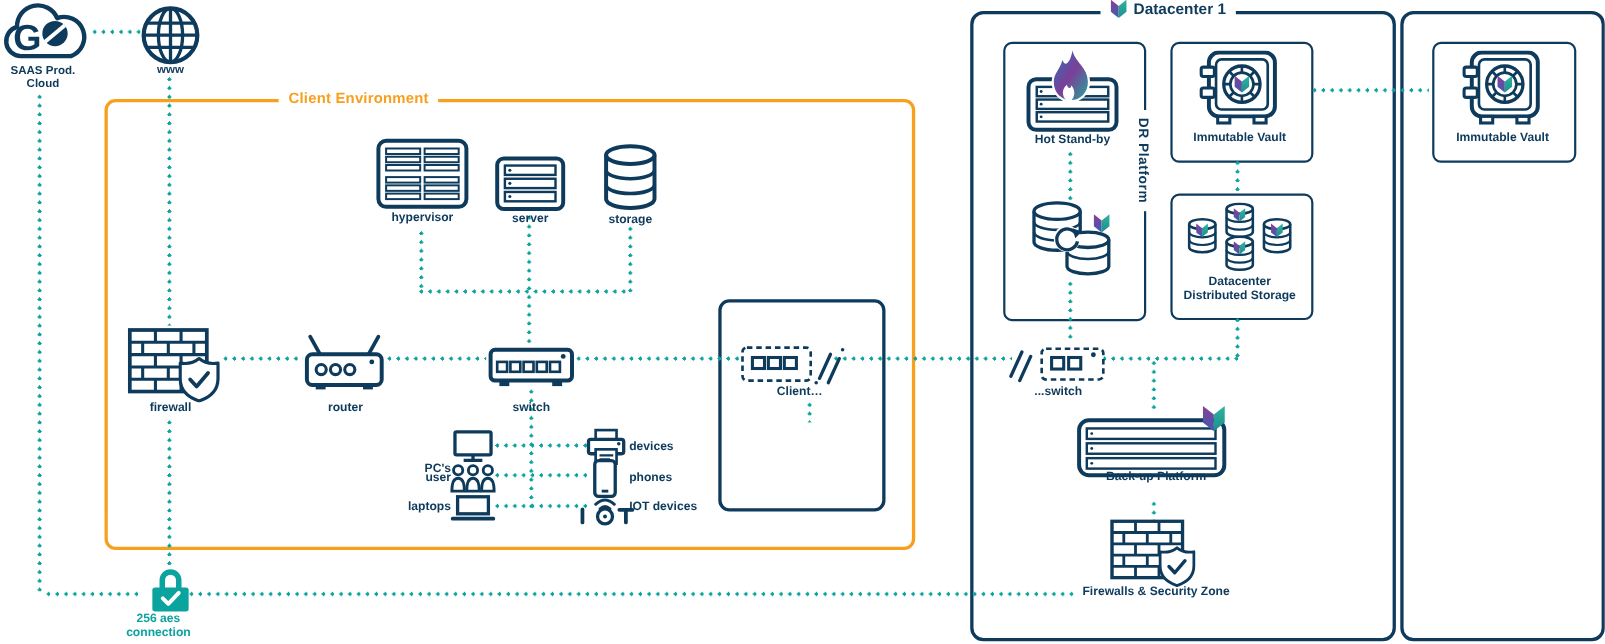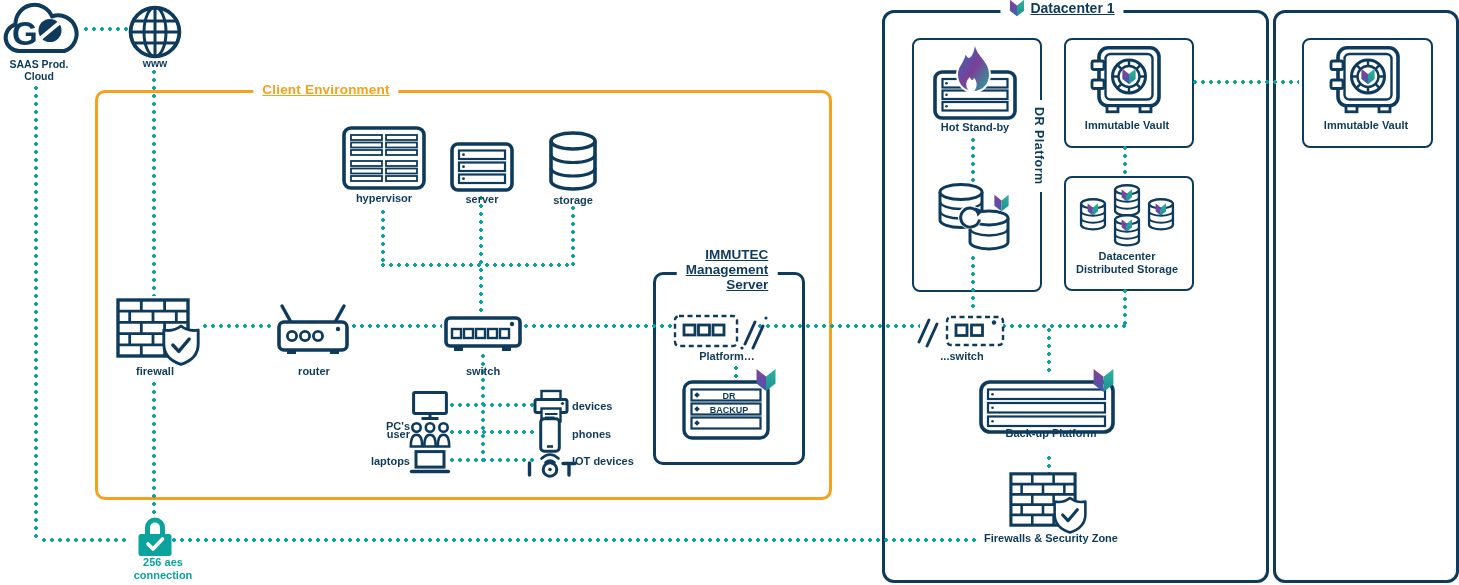--- a/index.html
+++ b/index.html
@@ -15,21 +15,21 @@
   .box{position:absolute;z-index:1;border-radius:10px;}
   .orange{border:3px solid #F6A01E;}
   .navy{border:3px solid #0E3A5C;}
   .navy2{border:2.5px solid #0E3A5C;border-radius:8px;}
   
   .lbl{position:absolute;z-index:4;transform:translateX(-50%);color:#0E3A5C;font-weight:700;
        font-size:11px;line-height:1.18;text-align:center;white-space:pre-line;}
   .lblL{position:absolute;z-index:4;color:#0E3A5C;font-weight:700;font-size:11px;white-space:nowrap;}
   .lblR{position:absolute;z-index:4;color:#0E3A5C;font-weight:700;font-size:11px;width:95px;text-align:right;white-space:nowrap;}
   .boxtitle{position:absolute;z-index:5;transform:translateX(-50%);background:#fff;padding:0 9px;
-       font-weight:700;white-space:pre-line;text-align:right;text-decoration:underline;}
+       font-weight:700;white-space:pre-line;text-align:left;}
   .ce-title{color:#F6A01E;font-size:13.5px;letter-spacing:.2px;}
   .dc-title{color:#0E3A5C;font-size:14px;display:flex;align-items:center;gap:6px;}
   .im-title{color:#0E3A5C;font-size:13.5px;line-height:1.1;}
   .vlabel{position:absolute;z-index:5;transform:translateX(-50%);writing-mode:vertical-rl;
        background:#fff;padding:7px 0;color:#0E3A5C;font-weight:700;font-size:12.5px;letter-spacing:.5px;}
   .node{position:absolute;z-index:3;transform:translateX(-50%);}
   .teal{color:#0BA39D !important;}
   svg{display:block;overflow:visible;}
 </style>
 </head>
@@ -111,23 +111,20 @@
   <div class="dv" style="left:1123px;top:289px;height:38px"></div>
   <div class="dv" style="left:1047px;top:328px;height:46px"></div>
   <div class="dv" style="left:1123px;top:146px;height:28px"></div>
   <div class="dh" style="left:1193px;top:80px;width:106px"></div>
   <div class="dv" style="left:1047px;top:456px;height:18px"></div>
 
   <div class="box orange" style="left:95px;top:90px;width:731px;height:404px"></div>
   <div class="boxtitle ce-title" style="left:326px;top:82px">Client Environment</div>
 
   <div class="box navy" style="left:653px;top:272px;width:146px;height:187px"></div>
-  <div class="boxtitle im-title" style="left:727px;top:248px">IMMUTEC
-Management
-Server</div>
 
   <div class="box navy" style="left:882px;top:10px;width:381px;height:567px;border-radius:12px"></div>
   <div class="boxtitle dc-title" style="left:1062px;top:-1px">
     <svg width="15" height="18" viewBox="0 0 20 24">
         <use href="#lmk" width="20" height="24"></use>
       </svg>
     <span>Datacenter 1</span>
   </div>
 
   <div class="box navy" style="left:1273px;top:10px;width:180px;height:567px;border-radius:12px"></div>
@@ -310,41 +307,22 @@
       <g stroke="#0E3A5C" stroke-width="2.8" fill="#fff">
         <rect x="11" y="21" width="11" height="10"></rect>
           <rect x="25.5" y="21" width="11" height="10"></rect>
           <rect x="40" y="21" width="11" height="10"></rect>
       </g>
       <path d="M72 40 L82 18 M80 44 L90 22" stroke="#0E3A5C" stroke-width="3" stroke-linecap="round" fill="none"></path>
       <circle cx="69" cy="44" r="1.6" fill="#0E3A5C"></circle>
         <circle cx="93" cy="14" r="1.6" fill="#0E3A5C"></circle>
     </svg>
   </div>
-  <div class="lbl" style="left:727px;top:350px">Platform…</div>
-
-  <div class="node" style="left:729px;top:368px">
-    <svg width="102" height="78" viewBox="0 0 102 78">
-      <rect x="6" y="14" width="84" height="56" rx="8" fill="#fff" stroke="#0E3A5C" stroke-width="3.4"></rect>
-      <g stroke="#0E3A5C" stroke-width="2.2" fill="#fff">
-        <rect x="13.5" y="21.5" width="69" height="11"></rect>
-          <rect x="13.5" y="35.5" width="69" height="11"></rect>
-          <rect x="13.5" y="49.5" width="69" height="11"></rect>
-      </g>
-      <g fill="#0E3A5C">
-        <path d="M19 24.2 l2.8 2.8 -2.8 2.8 -2.8 -2.8 Z"></path>
-          <path d="M19 38.2 l2.8 2.8 -2.8 2.8 -2.8 -2.8 Z"></path>
-          <path d="M19 52.2 l2.8 2.8 -2.8 2.8 -2.8 -2.8 Z"></path>
-      </g>
-      <text x="51" y="30.5" text-anchor="middle" font-size="9" font-weight="bold" fill="#0E3A5C" font-family="Liberation Sans, sans-serif">DR</text>
-      <text x="51" y="44.5" text-anchor="middle" font-size="9" font-weight="bold" fill="#0E3A5C" font-family="Liberation Sans, sans-serif">BACKUP</text>
-      <text x="51" y="58.5" text-anchor="middle" font-size="9" font-weight="bold" fill="#0E3A5C" font-family="Liberation Sans, sans-serif"></text>
-      <use href="#lmk" x="78" y="0" width="20" height="24"></use>
-    </svg>
-  </div>
+  <div class="lbl" style="left:727px;top:350px">Client…</div>
+
 
   <div class="node" style="left:975px;top:46px">
     <svg width="86" height="76" viewBox="0 0 86 76">
       <rect x="3" y="26" width="80" height="46" rx="7" fill="#fff" stroke="#0E3A5C" stroke-width="3.6"></rect>
       <g stroke="#0E3A5C" stroke-width="2.2" fill="#fff">
         <rect x="10.5" y="33" width="65" height="8.5"></rect>
           <rect x="10.5" y="44.5" width="65" height="8.5"></rect>
           <rect x="10.5" y="56" width="65" height="8.5"></rect>
       </g>
       <g fill="#0E3A5C">
@@ -437,16 +415,16 @@
   </div>
   <div class="lbl" style="left:1366px;top:119px">Immutable Vault</div>
 
   <div class="node" style="left:155px;top:514px">
     <svg width="38" height="44" viewBox="0 0 38 44">
       <path d="M11.5 21 V13.5 A7.5 7.5 0 0 1 26.5 13.5 V21" fill="none" stroke="#0BA39D" stroke-width="5" stroke-linecap="round"></path>
       <rect x="2.5" y="20" width="33" height="22" rx="2.5" fill="#0BA39D"></rect>
       <polyline points="12,30 17,35 26.5,25" fill="none" stroke="#fff" stroke-width="3.6" stroke-linecap="round" stroke-linejoin="round"></polyline>
     </svg>
   </div>
-  <div class="lbl teal" style="left:163px;top:556px">256 aes
+  <div class="lbl teal" style="left:144px;top:556px">256 aes
 connection</div>
 
 </div>
 
 </body></html>

